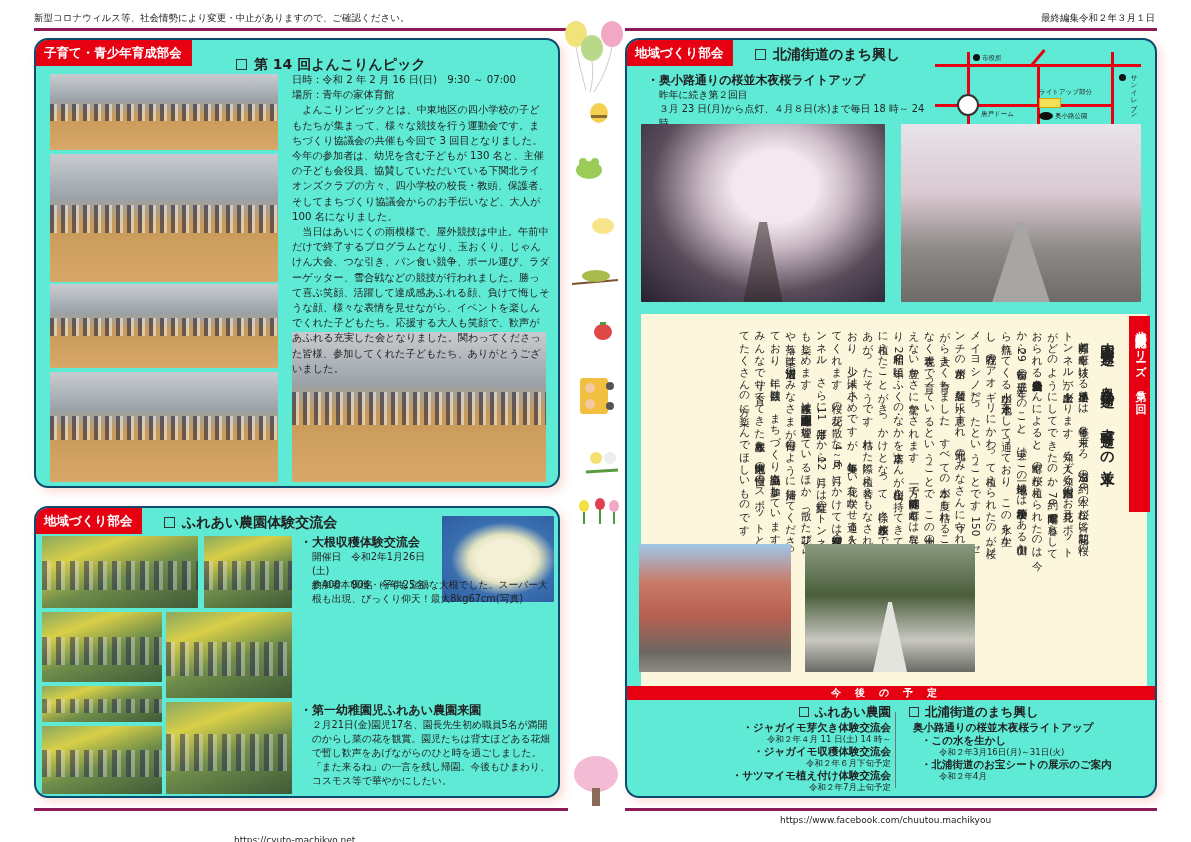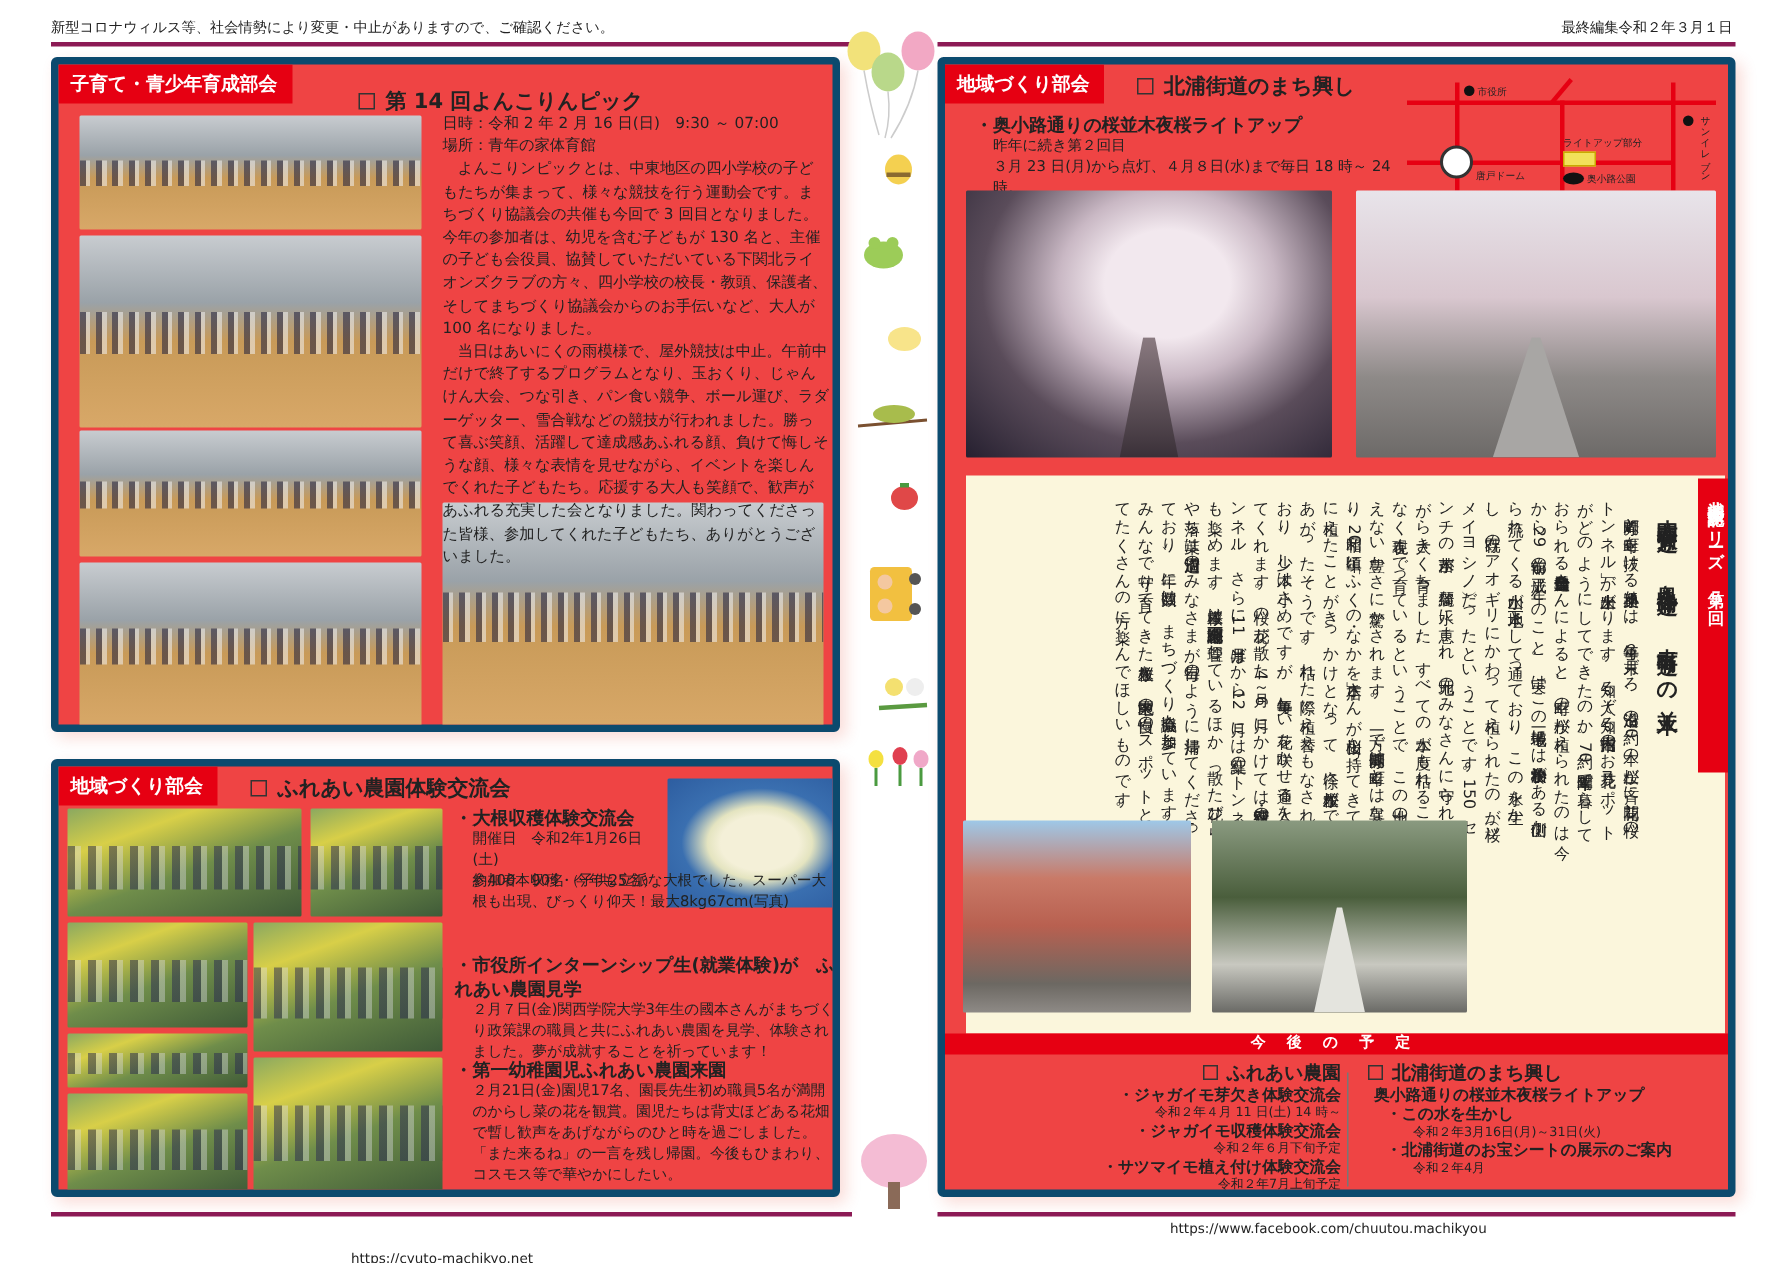--- a/index.html
+++ b/index.html
@@ -9,21 +9,21 @@
   .top-note { position: absolute; left: 34px; top: 12px; font-size: 9.5px; color: #222; }
   .top-date { position: absolute; right: 36px; top: 12px; font-size: 9.5px; color: #222; }
   .rule { position: absolute; height: 3px; background: #8c1a55; }
   .rule.top-l { left: 34px; top: 28px; width: 534px; }
   .rule.top-r { left: 625px; top: 28px; width: 532px; }
   .rule.bot-l { left: 34px; top: 808px; width: 534px; }
   .rule.bot-r { left: 625px; top: 808px; width: 532px; }
   .url-l { position: absolute; left: 234px; top: 815px; font-size: 9px; color: #222; margin-top: 20px; }
   .url-r { position: absolute; left: 780px; top: 815px; font-size: 9px; color: #222; }
 
-  .panel { position: absolute; border: 5px solid #0c4a6e; border-radius: 4px; background: #ef4444; box-shadow: 4px 4px 10px rgba(230,60,40,0.18); overflow: hidden; }
+  .panel { position: absolute; border: 2px solid #0c4a6e; border-radius: 14px; background: #5eead4; box-shadow: 4px 4px 10px rgba(230,60,40,0.18); overflow: hidden; }
   .p1 { left: 34px; top: 38px; width: 526px; height: 450px; }
   .p2 { left: 34px; top: 506px; width: 526px; height: 292px; }
   .p3 { left: 625px; top: 38px; width: 532px; height: 760px; }
 
   .tag { position: absolute; left: 0; top: 0; background: #e60012; color: #fff; font-weight: bold; font-size: 12.5px; padding: 5px 10px 4px 8px; }
   .ptitle { position: absolute; font-size: 14px; font-weight: bold; color: #222; }
   .ptitle .box { display: inline-block; width: 11px; height: 11px; border: 1.5px solid #333; margin-right: 7px; vertical-align: -1px; }
 
   .photo { position: absolute; border-radius: 1px; overflow: hidden; }
   .gym { background: linear-gradient(180deg, #c8ccd0 0%, #9aa2a8 35%, #c89a58 55%, #d8a868 100%); }
@@ -111,24 +111,20 @@
   <div class="photo field" style="left:130px; top:194px; width:126px; height:92px;"></div>
   <div class="photo daikon" style="left:406px; top:8px; width:112px; height:86px;"></div>
 
   <div class="body-text" style="left:264px; top:26px; width:138px;">
     <div class="bullet-h">・大根収穫体験交流会</div>
     <div class="indent small">開催日　令和2年1月26日(土)</div>
     <div class="indent small">参加者　90名（子供25名）</div>
   </div>
   <div class="body-text small" style="left:276px; top:70px; width:128px;">
     <div style="width:240px;">約400本収穫・今年も立派な大根でした。スーパー大根も出現、びっくり仰天！最大8kg67cm(写真)</div>
-  </div>
-  <div class="body-text" style="left:264px; top:124px; width:254px;">
-    <div class="bullet-h">・市役所インターンシップ生(就業体験)が　ふれあい農園見学</div>
-    <div class="indent small">２月７日(金)関西学院大学3年生の國本さんがまちづくり政策課の職員と共にふれあい農園を見学、体験されました。夢が成就することを祈っています！</div>
   </div>
   <div class="body-text" style="left:264px; top:194px; width:254px;">
     <div class="bullet-h">・第一幼稚園児ふれあい農園来園</div>
     <div class="indent small">２月21日(金)園児17名、園長先生初め職員5名が満開のからし菜の花を観賞。園児たちは背丈ほどある花畑で暫し歓声をあげながらのひと時を過ごしました。「また来るね」の一言を残し帰園。今後もひまわり、コスモス等で華やかにしたい。</div>
   </div>
 </div>
 
 <div class="panel p3">
   <div class="tag">地域づくり部会</div>
   <div class="ptitle" style="left:128px; top:6px;">

